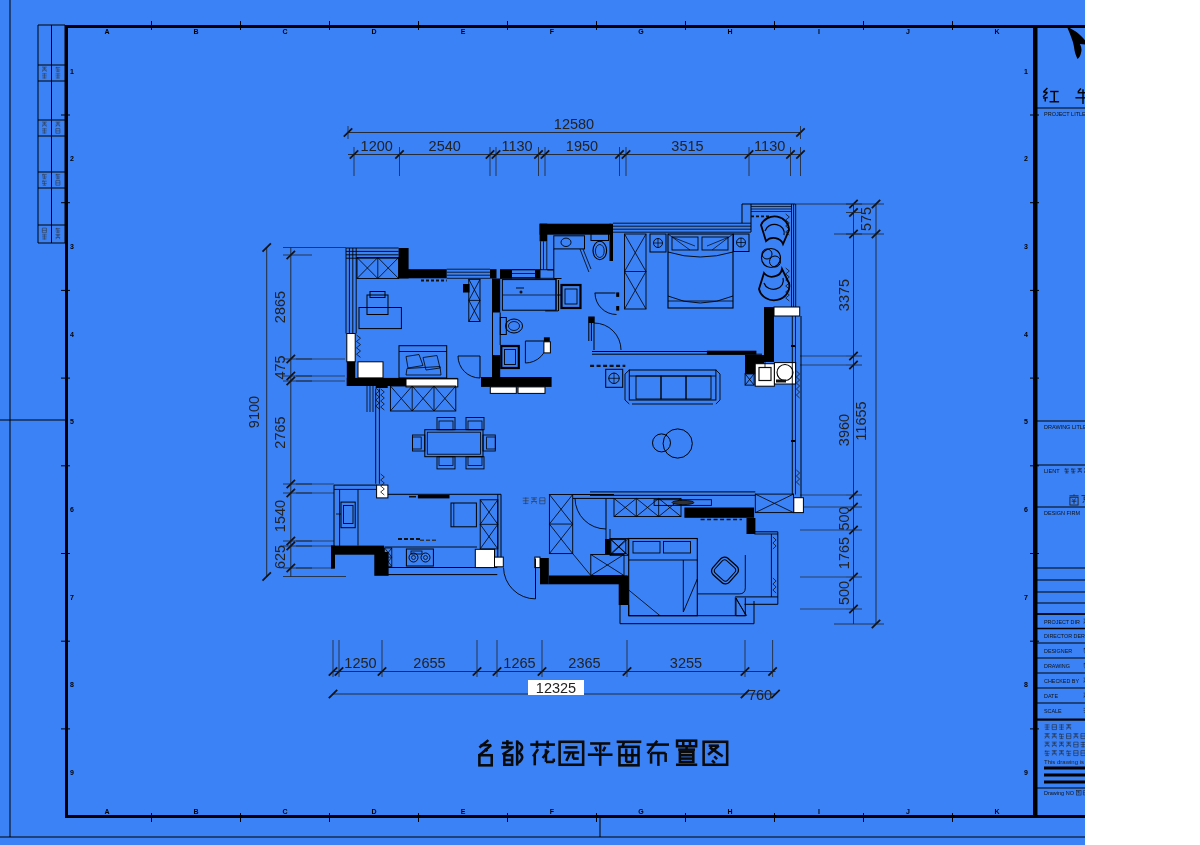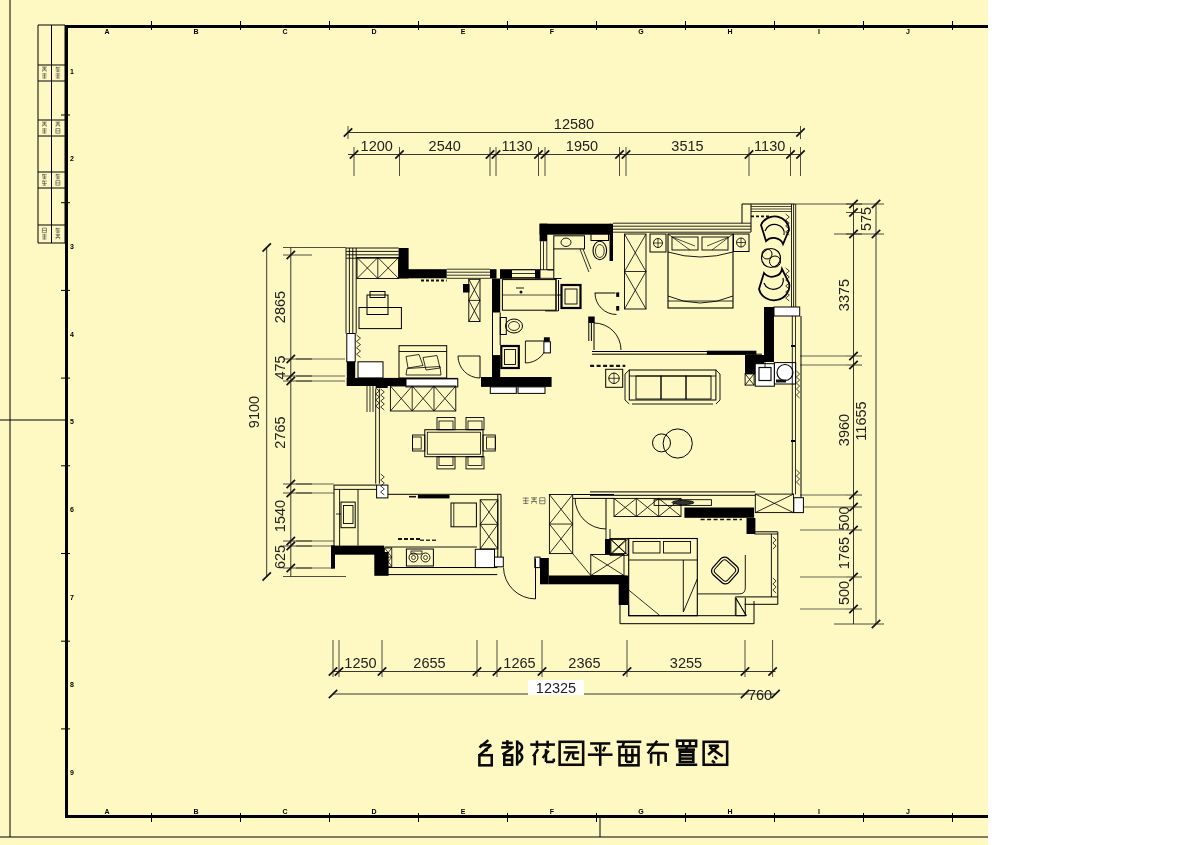--- a/index.html
+++ b/index.html
@@ -1,14 +1,14 @@
 <!DOCTYPE html>
 <html><head><meta charset="utf-8"><style>
 html,body{margin:0;padding:0;background:#fff;}
-#page{position:relative;width:988px;height:845px;background:#fef9c3;overflow:hidden;}
+#page{position:relative;width:1085px;height:845px;background:#3b82f6;overflow:hidden;}
 </style></head><body>
 <div id="page">
 <svg width="1200" height="845" viewBox="0 0 1200 845">
 <line x1="10" y1="0" x2="10" y2="837" stroke="#000" stroke-width="1" stroke-linecap="butt"></line>
 <line x1="0" y1="837" x2="1200" y2="837" stroke="#000" stroke-width="1" stroke-linecap="butt"></line>
 <line x1="0" y1="420" x2="65" y2="420" stroke="#000" stroke-width="1" stroke-linecap="butt"></line>
 <line x1="600" y1="818" x2="600" y2="837" stroke="#000" stroke-width="1" stroke-linecap="butt"></line>
 <rect x="66.5" y="26.5" width="1125" height="790" stroke="#000" stroke-width="3" fill="none"></rect>
 <rect x="1033" y="25" width="4.5" height="793" fill="#000"></rect>
 <line x1="1170" y1="25" x2="1170" y2="818" stroke="#000" stroke-width="1" stroke-linecap="butt"></line>

